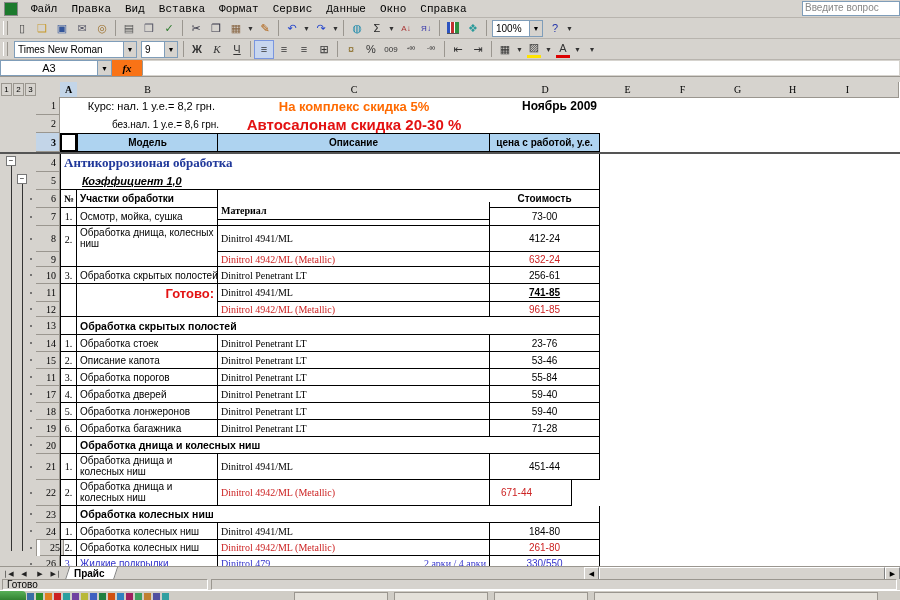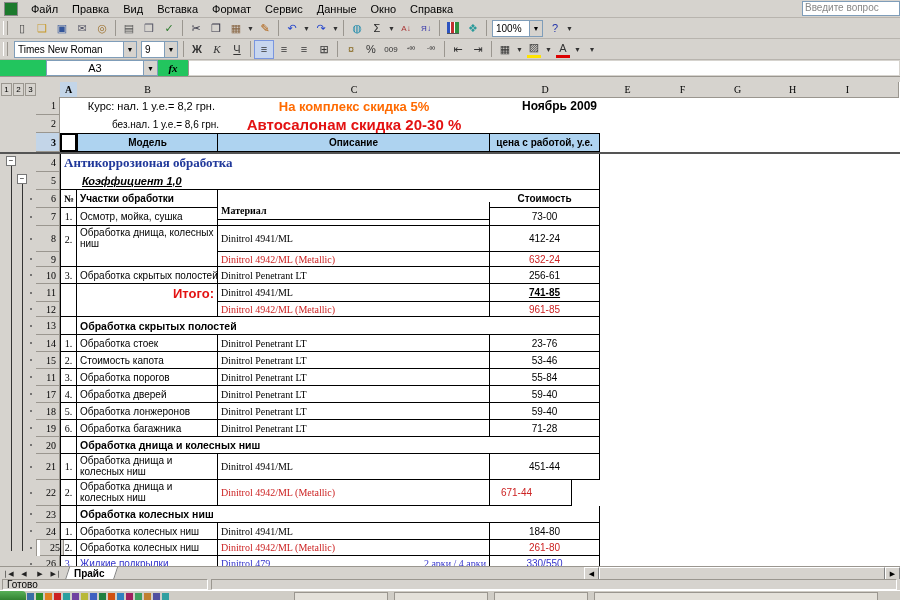--- a/index.html
+++ b/index.html
@@ -4,37 +4,37 @@
 <style>
   html,body{margin:0;padding:0;background:#777;}
   #app{position:relative;width:900px;height:600px;overflow:hidden;background:#d6d3ce;
        font-family:"Liberation Sans",sans-serif;-webkit-font-smoothing:none;}
   
   #titlebar{height:9px;background:linear-gradient(#4a7df0,#16339e);color:#fff;font-size:10px;
             font-weight:bold;display:flex;align-items:flex-start;padding-left:3px;overflow:hidden;line-height:15px;}
   #titlebar .xl-ico{width:9px;height:8px;background:#1c7a2d;border:1px solid #fff;margin:1px 4px 0 0;flex:0 0 auto;}
   #menubar{height:17px;display:flex;align-items:center;font-size:11px;border-bottom:1px solid #b8b4ae;padding-left:2px;}
   #menubar .xl-ico2{width:12px;height:12px;background:#1c7a2d;border:1px solid #888;margin:0 6px 0 2px;}
-  .menu-item{padding:1px 7px;color:#000;}
+  .menu-item{padding:1px 7px;color:#000;font-family:Liberation Mono, monospace;}
   #ask-box{margin-left:auto;width:92px;height:13px;background:#fff;border:1px solid #7f9db9;
            font-size:10px;color:#888;padding:0 2px;overflow:hidden;white-space:nowrap;}
   .toolbar{height:20px;display:flex;align-items:center;border-bottom:1px solid #b8b4ae;padding-left:3px;}
   .tb-grip{width:3px;height:14px;border-left:1px solid #fff;border-right:1px solid #9a968f;margin-right:4px;}
   .tbtn{min-width:18px;height:17px;display:flex;align-items:center;justify-content:center;
         font-size:11px;color:#333;position:relative;border:1px solid transparent;}
   .tbtn.pressed{border:1px solid #7a96df;background:#c8d6ee;}
   .tb-drop{width:9px;height:17px;font-size:7px;display:flex;align-items:center;justify-content:center;color:#333;}
   .tbsep{width:1px;height:16px;background:#9a968f;margin:0 3px;flex:0 0 auto;}
   .tb-combo{height:15px;background:#fff;border:1px solid #7f9db9;display:flex;align-items:center;
             font-size:10px;padding-left:3px;margin:0 2px;}
   .tb-combo .dd{margin-left:auto;width:12px;height:100%;background:#d6d3ce;border-left:1px solid #7f9db9;
             font-size:7px;display:flex;align-items:center;justify-content:center;}
   .icon-chart{width:12px;height:11px;background:linear-gradient(90deg,#2d54c0 0 3px,#fff 3px 4px,#c03030 4px 7px,#fff 7px 8px,#2d9040 8px 12px);border-bottom:1px solid #555;}
   .colorbar{position:absolute;left:2px;right:2px;bottom:1px;height:3px;}
-  #formula-bar{height:16px;display:flex;align-items:stretch;border-bottom:1px solid #9a968f;background:#22c55e;padding-left:46px;}
+  #formula-bar{height:16px;display:flex;align-items:stretch;border-bottom:1px solid #9a968f;background:#f97316;}
   #name-box{width:96px;background:#fff;border:1px solid #7f9db9;font-size:11px;display:flex;align-items:center;justify-content:center;}
   #name-drop{width:13px;background:#d6d3ce;border:1px solid #7f9db9;border-left:none;font-size:7px;
              display:flex;align-items:center;justify-content:center;}
   #fx{width:30px;display:flex;align-items:center;justify-content:center;font-family:"Liberation Serif",serif;
       font-style:italic;font-weight:bold;font-size:11px;}
   #formula-input{flex:1;background:#fff;border:1px solid #d6d3ce;border-left:1px solid #9a968f;}
   
   #sheet{position:absolute;left:0;top:82px;width:900px;height:484px;background:#fff;overflow:hidden;}
   #outline-corner{position:absolute;left:0;top:0;width:36px;height:15px;background:#d6d3ce;display:flex;border-right:1px solid #9a968f;border-bottom:1px solid #9a968f;}
   .olv{width:11px;height:11px;margin:1px 0 0 1px;border:1px solid #9a968f;background:#d6d3ce;font-size:8px;
@@ -361,35 +361,35 @@
         <div class="cell" style="left: 490px; top: 144px; width: 110px; height: 26px; border-right: 1px solid rgb(0, 0, 0); border-bottom: 1px solid rgb(0, 0, 0); justify-content: center;">412-24</div>
         <div class="cell serif" style="left: 60px; top: 170px; width: 17px; height: 15px; border-left: 1px solid rgb(0, 0, 0); border-right: 1px solid rgb(0, 0, 0); border-bottom: 1px solid rgb(0, 0, 0); justify-content: center;"></div>
         <div class="cell" style="left: 77px; top: 170px; width: 141px; height: 15px; border-right: 1px solid rgb(0, 0, 0); border-bottom: 1px solid rgb(0, 0, 0);"></div>
         <div class="cell serif" style="left: 218px; top: 170px; width: 272px; height: 15px; border-right: 1px solid rgb(0, 0, 0); border-bottom: 1px solid rgb(0, 0, 0); color: rgb(204, 34, 34);">Dinitrol 4942/ML (Metallic)</div>
         <div class="cell" style="left: 490px; top: 170px; width: 110px; height: 15px; border-right: 1px solid rgb(0, 0, 0); border-bottom: 1px solid rgb(0, 0, 0); color: rgb(204, 34, 34); justify-content: center;">632-24</div>
         <div class="cell serif" style="left: 60px; top: 185px; width: 17px; height: 17px; border-left: 1px solid rgb(0, 0, 0); border-right: 1px solid rgb(0, 0, 0); border-bottom: 1px solid rgb(0, 0, 0); justify-content: center;">3.</div>
         <div class="cell" style="left: 77px; top: 185px; width: 141px; height: 17px; border-right: 1px solid rgb(0, 0, 0); border-bottom: 1px solid rgb(0, 0, 0);">Обработка скрытых полостей</div>
         <div class="cell serif" style="left: 218px; top: 185px; width: 272px; height: 17px; border-right: 1px solid rgb(0, 0, 0); border-bottom: 1px solid rgb(0, 0, 0);">Dinitrol Penetrant LT</div>
         <div class="cell" style="left: 490px; top: 185px; width: 110px; height: 17px; border-right: 1px solid rgb(0, 0, 0); border-bottom: 1px solid rgb(0, 0, 0); justify-content: center;">256-61</div>
         <div class="cell" style="left: 60px; top: 202px; width: 17px; height: 18px; border-left: 1px solid rgb(0, 0, 0); border-right: 1px solid rgb(0, 0, 0);"></div>
-        <div class="cell" style="left: 77px; top: 202px; width: 141px; height: 18px; border-right: 1px solid rgb(0, 0, 0); color: rgb(227, 18, 18); justify-content: flex-end; font-weight: bold; font-size: 13px;">Итого:</div>
+        <div class="cell" style="left: 77px; top: 202px; width: 141px; height: 18px; border-right: 1px solid rgb(0, 0, 0); color: rgb(227, 18, 18); justify-content: flex-end; font-weight: bold; font-size: 13px;">Готово:</div>
         <div class="cell serif" style="left: 218px; top: 202px; width: 272px; height: 18px; border-right: 1px solid rgb(0, 0, 0); border-bottom: 1px solid rgb(0, 0, 0);">Dinitrol 4941/ML</div>
         <div class="cell" style="left: 490px; top: 202px; width: 110px; height: 18px; border-right: 1px solid rgb(0, 0, 0); border-bottom: 1px solid rgb(0, 0, 0); justify-content: center; font-weight: bold; text-decoration: underline;">741-85</div>
         <div class="cell serif" style="left: 60px; top: 220px; width: 17px; height: 15px; border-left: 1px solid rgb(0, 0, 0); border-right: 1px solid rgb(0, 0, 0); border-bottom: 1px solid rgb(0, 0, 0); justify-content: center;"></div>
         <div class="cell" style="left: 77px; top: 220px; width: 141px; height: 15px; border-right: 1px solid rgb(0, 0, 0); border-bottom: 1px solid rgb(0, 0, 0);"></div>
         <div class="cell serif" style="left: 218px; top: 220px; width: 272px; height: 15px; border-right: 1px solid rgb(0, 0, 0); border-bottom: 1px solid rgb(0, 0, 0); color: rgb(204, 34, 34);">Dinitrol 4942/ML (Metallic)</div>
         <div class="cell" style="left: 490px; top: 220px; width: 110px; height: 15px; border-right: 1px solid rgb(0, 0, 0); border-bottom: 1px solid rgb(0, 0, 0); color: rgb(204, 34, 34); justify-content: center;">961-85</div>
         <div class="cell" style="left: 60px; top: 235px; width: 17px; height: 18px; border-left: 1px solid rgb(0, 0, 0); border-right: 1px solid rgb(0, 0, 0); border-bottom: 1px solid rgb(0, 0, 0);"></div>
         <div class="cell" style="left: 77px; top: 235px; width: 523px; height: 18px; border-bottom: 1px solid rgb(0, 0, 0); font-weight: bold; font-size: 10.5px; border-right: 1px solid rgb(0, 0, 0);">Обработка скрытых полостей</div>
         <div class="cell serif" style="left: 60px; top: 253px; width: 17px; height: 17px; border-left: 1px solid rgb(0, 0, 0); border-right: 1px solid rgb(0, 0, 0); border-bottom: 1px solid rgb(0, 0, 0); justify-content: center;">1.</div>
         <div class="cell" style="left: 77px; top: 253px; width: 141px; height: 17px; border-right: 1px solid rgb(0, 0, 0); border-bottom: 1px solid rgb(0, 0, 0);">Обработка стоек</div>
         <div class="cell serif" style="left: 218px; top: 253px; width: 272px; height: 17px; border-right: 1px solid rgb(0, 0, 0); border-bottom: 1px solid rgb(0, 0, 0);">Dinitrol Penetrant LT</div>
         <div class="cell" style="left: 490px; top: 253px; width: 110px; height: 17px; border-right: 1px solid rgb(0, 0, 0); border-bottom: 1px solid rgb(0, 0, 0); justify-content: center;">23-76</div>
         <div class="cell serif" style="left: 60px; top: 270px; width: 17px; height: 17px; border-left: 1px solid rgb(0, 0, 0); border-right: 1px solid rgb(0, 0, 0); border-bottom: 1px solid rgb(0, 0, 0); justify-content: center;">2.</div>
-        <div class="cell" style="left: 77px; top: 270px; width: 141px; height: 17px; border-right: 1px solid rgb(0, 0, 0); border-bottom: 1px solid rgb(0, 0, 0);">Стоимость капота</div>
+        <div class="cell" style="left: 77px; top: 270px; width: 141px; height: 17px; border-right: 1px solid rgb(0, 0, 0); border-bottom: 1px solid rgb(0, 0, 0);">Описание капота</div>
         <div class="cell serif" style="left: 218px; top: 270px; width: 272px; height: 17px; border-right: 1px solid rgb(0, 0, 0); border-bottom: 1px solid rgb(0, 0, 0);">Dinitrol Penetrant LT</div>
         <div class="cell" style="left: 490px; top: 270px; width: 110px; height: 17px; border-right: 1px solid rgb(0, 0, 0); border-bottom: 1px solid rgb(0, 0, 0); justify-content: center;">53-46</div>
         <div class="cell serif" style="left: 60px; top: 287px; width: 17px; height: 17px; border-left: 1px solid rgb(0, 0, 0); border-right: 1px solid rgb(0, 0, 0); border-bottom: 1px solid rgb(0, 0, 0); justify-content: center;">3.</div>
         <div class="cell" style="left: 77px; top: 287px; width: 141px; height: 17px; border-right: 1px solid rgb(0, 0, 0); border-bottom: 1px solid rgb(0, 0, 0);">Обработка порогов</div>
         <div class="cell serif" style="left: 218px; top: 287px; width: 272px; height: 17px; border-right: 1px solid rgb(0, 0, 0); border-bottom: 1px solid rgb(0, 0, 0);">Dinitrol Penetrant LT</div>
         <div class="cell" style="left: 490px; top: 287px; width: 110px; height: 17px; border-right: 1px solid rgb(0, 0, 0); border-bottom: 1px solid rgb(0, 0, 0); justify-content: center;">55-84</div>
         <div class="cell serif" style="left: 60px; top: 304px; width: 17px; height: 17px; border-left: 1px solid rgb(0, 0, 0); border-right: 1px solid rgb(0, 0, 0); border-bottom: 1px solid rgb(0, 0, 0); justify-content: center;">4.</div>
         <div class="cell" style="left: 77px; top: 304px; width: 141px; height: 17px; border-right: 1px solid rgb(0, 0, 0); border-bottom: 1px solid rgb(0, 0, 0);">Обработка дверей</div>
         <div class="cell serif" style="left: 218px; top: 304px; width: 272px; height: 17px; border-right: 1px solid rgb(0, 0, 0); border-bottom: 1px solid rgb(0, 0, 0);">Dinitrol Penetrant LT</div>
         <div class="cell" style="left: 490px; top: 304px; width: 110px; height: 17px; border-right: 1px solid rgb(0, 0, 0); border-bottom: 1px solid rgb(0, 0, 0); justify-content: center;">59-40</div>

